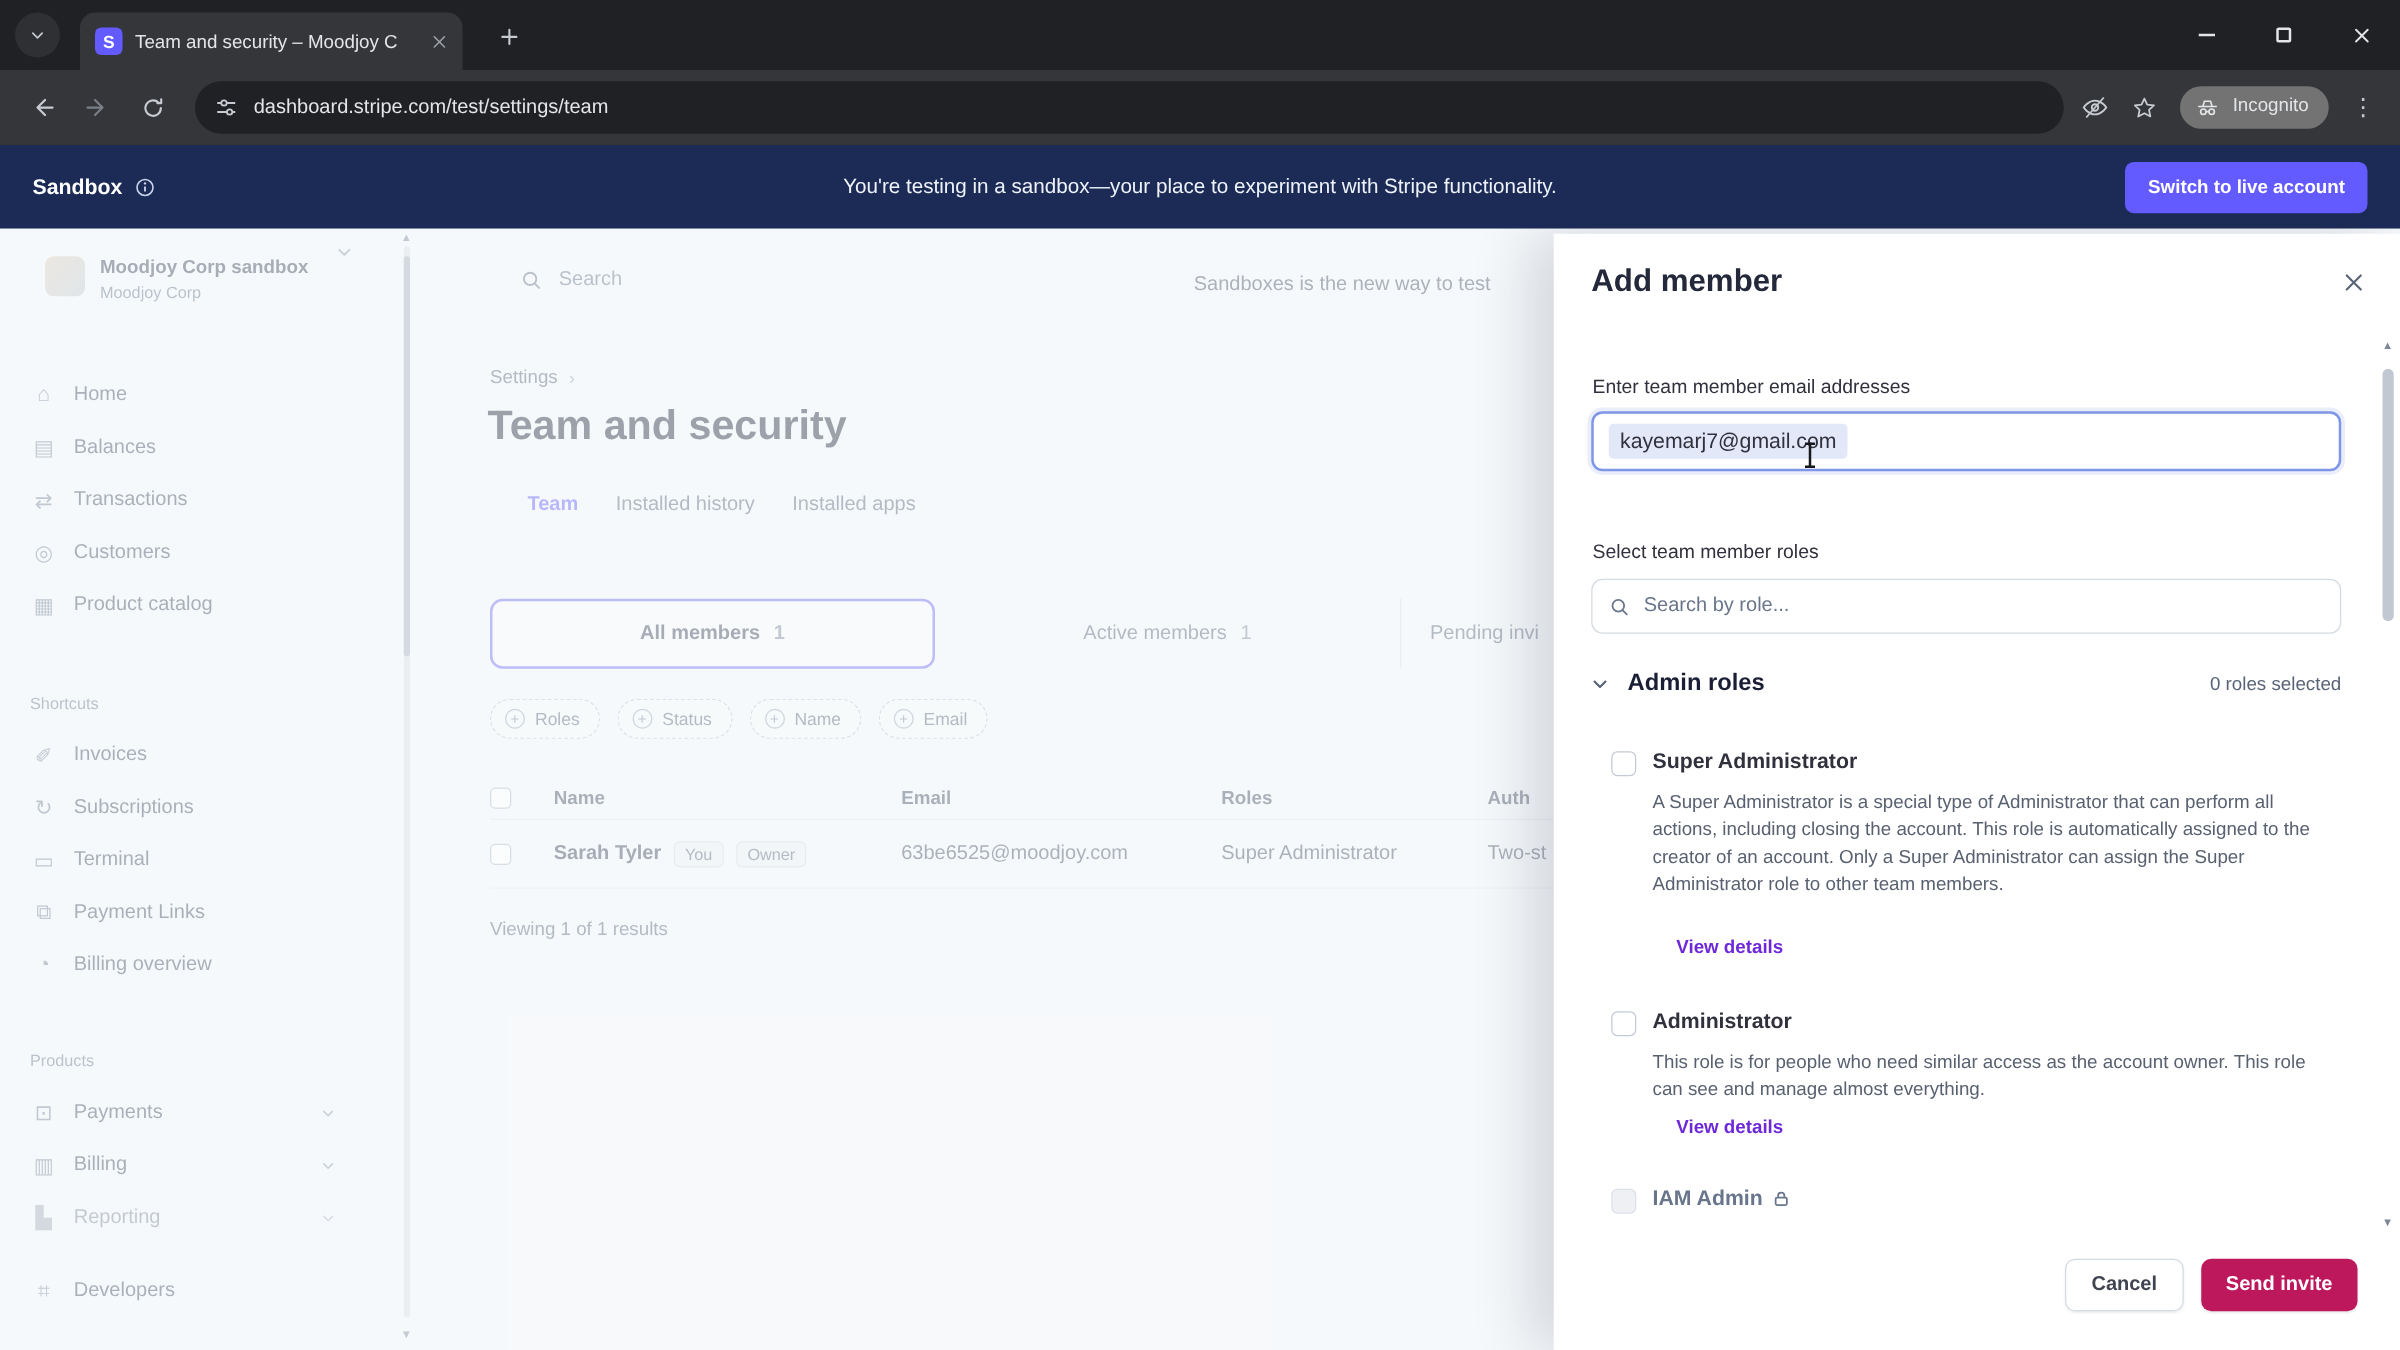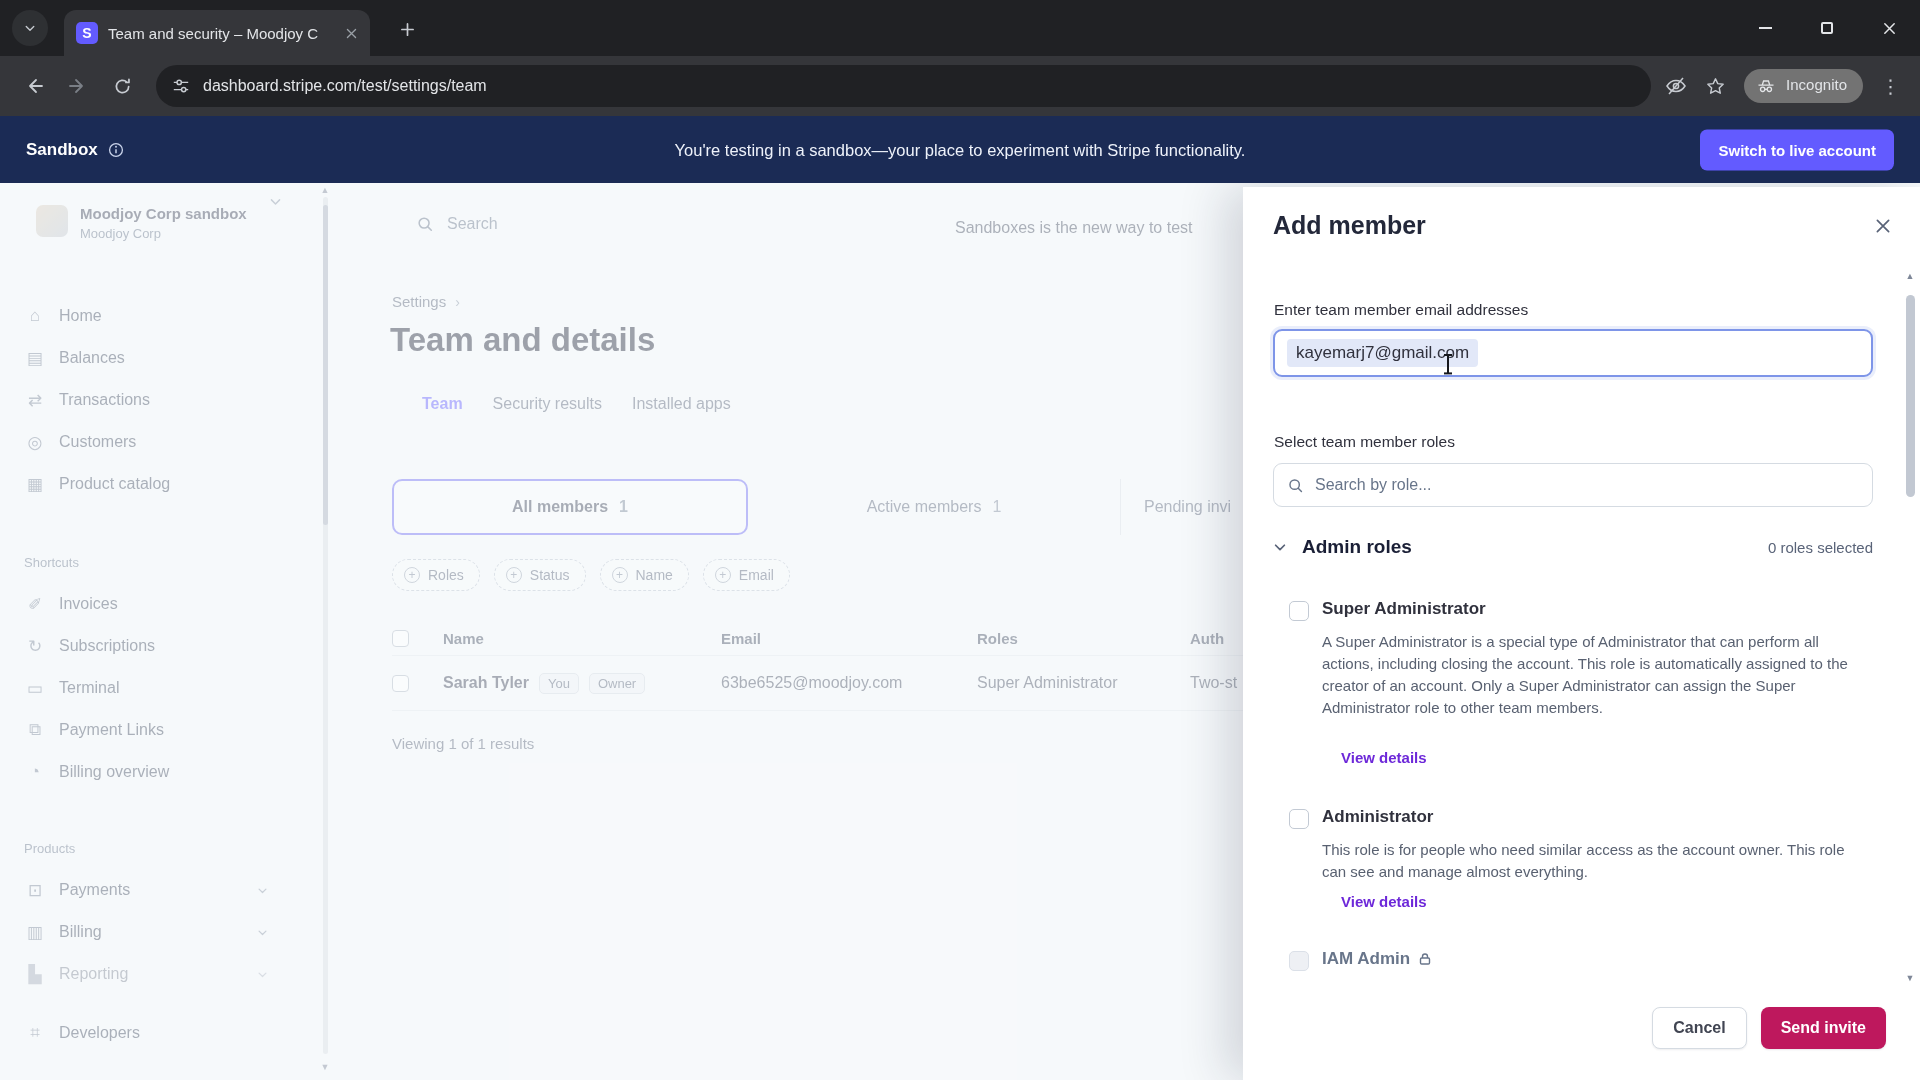--- a/index.html
+++ b/index.html
@@ -385,25 +385,25 @@
           </svg>
       </span>
       <span>Search</span>
     </div>
     <div class="m-promo">Sandboxes is the new way to test</div>
 
     <div class="breadcrumb">
       <span>Settings</span>
       <span class="crumb-sep">›</span>
     </div>
-    <div class="m-title">Team and details</div>
+    <div class="m-title">Team and security</div>
 
     <div class="m-tabs">
       <span class="m-tab active">Team</span>
-      <span class="m-tab">Security results</span>
+      <span class="m-tab">Installed history</span>
       <span class="m-tab">Installed apps</span>
     </div>
 
     <div class="seg">
       <div class="seg-selected">
         <span>All members</span>
         <span class="seg-count">1</span>
       </div>
       <div class="seg-plain">
         <span>Active members</span>

